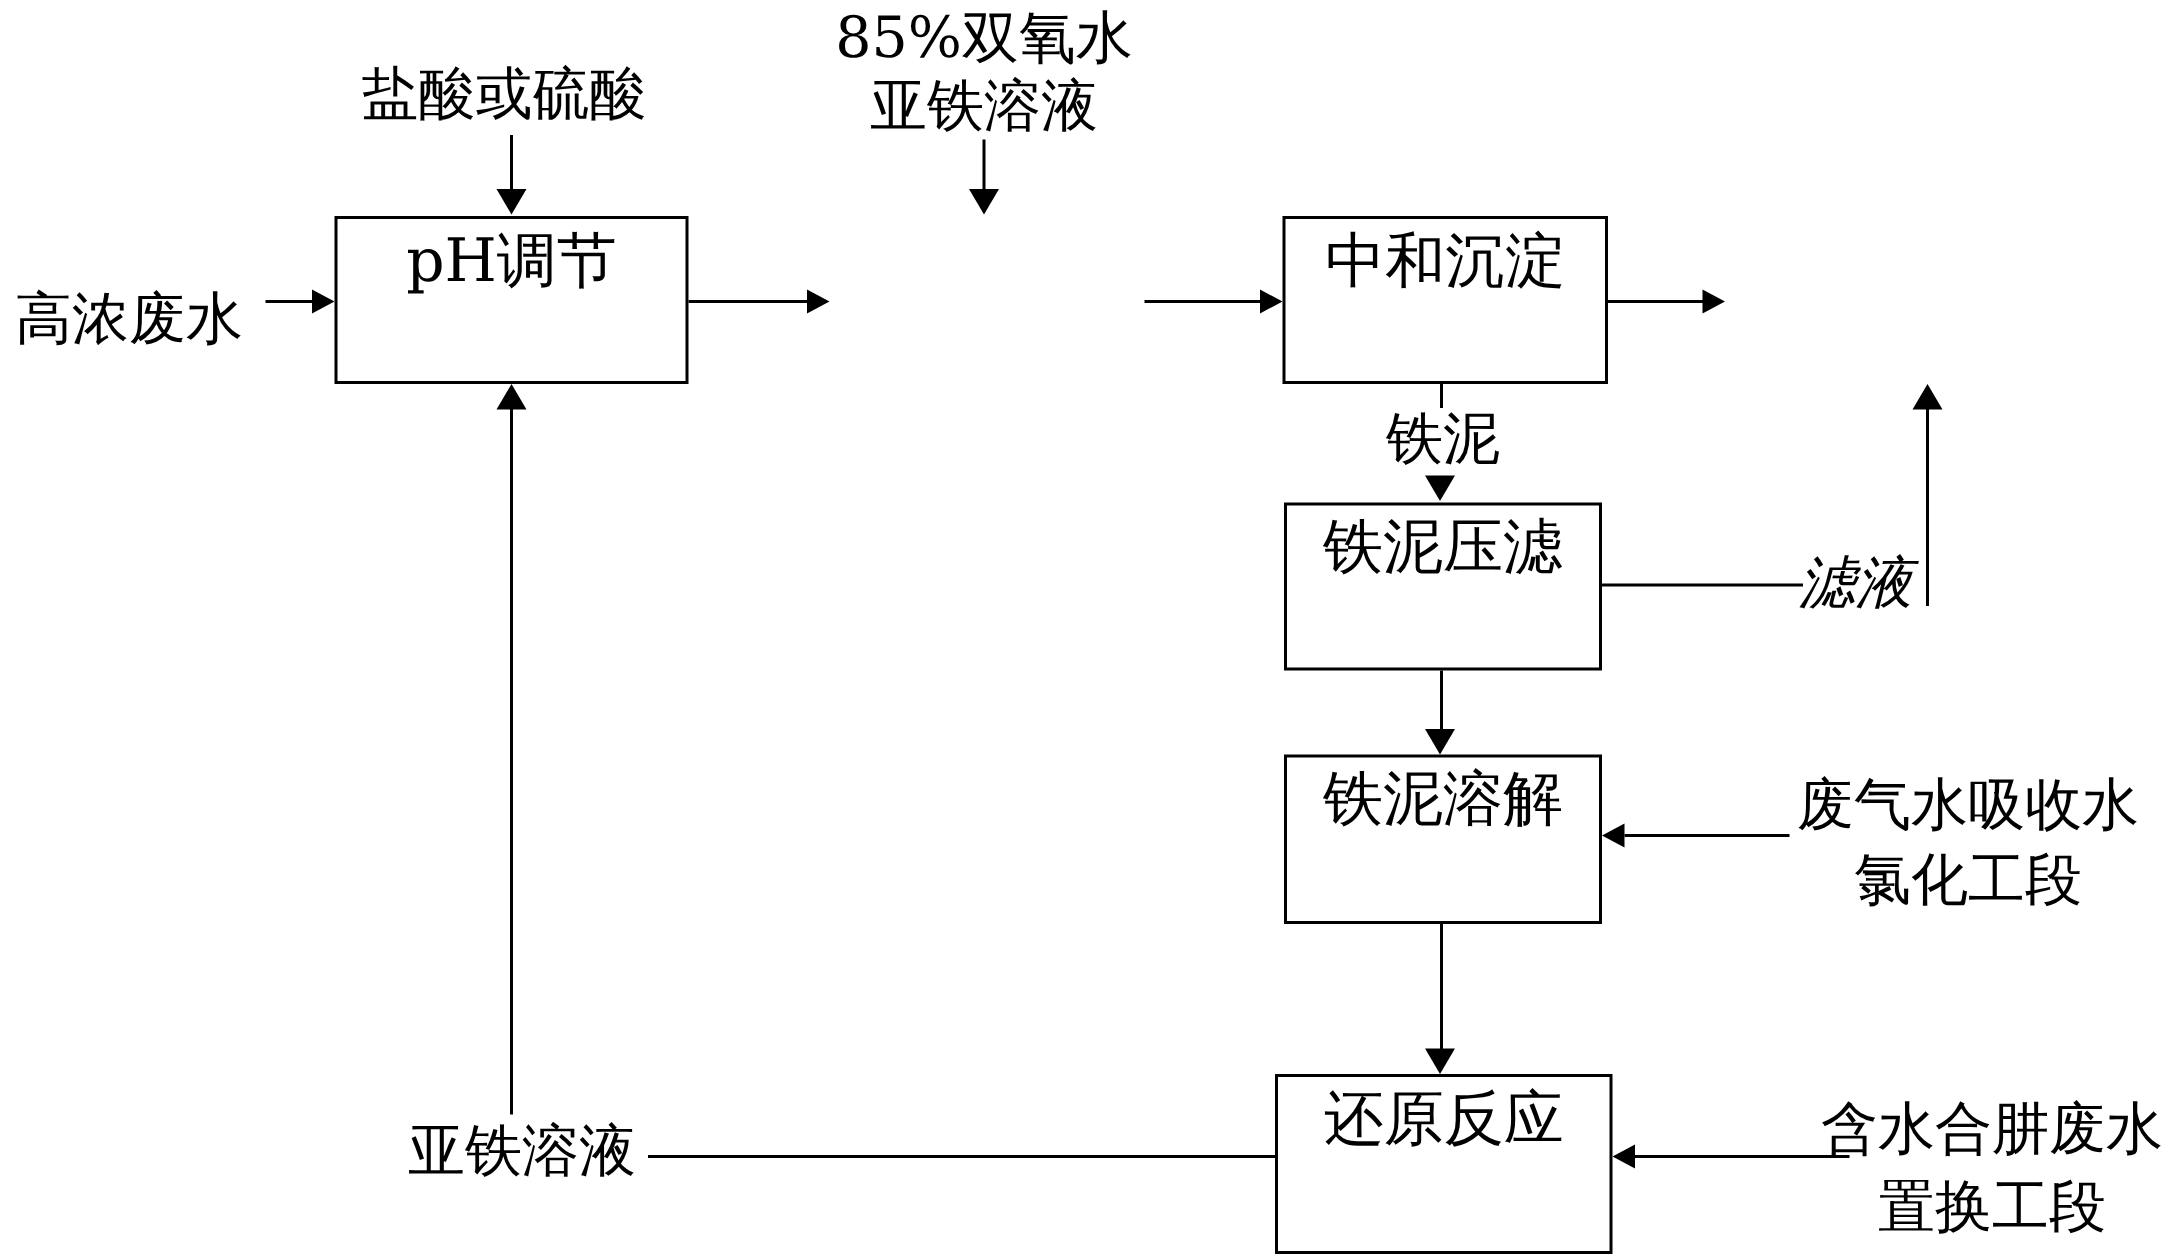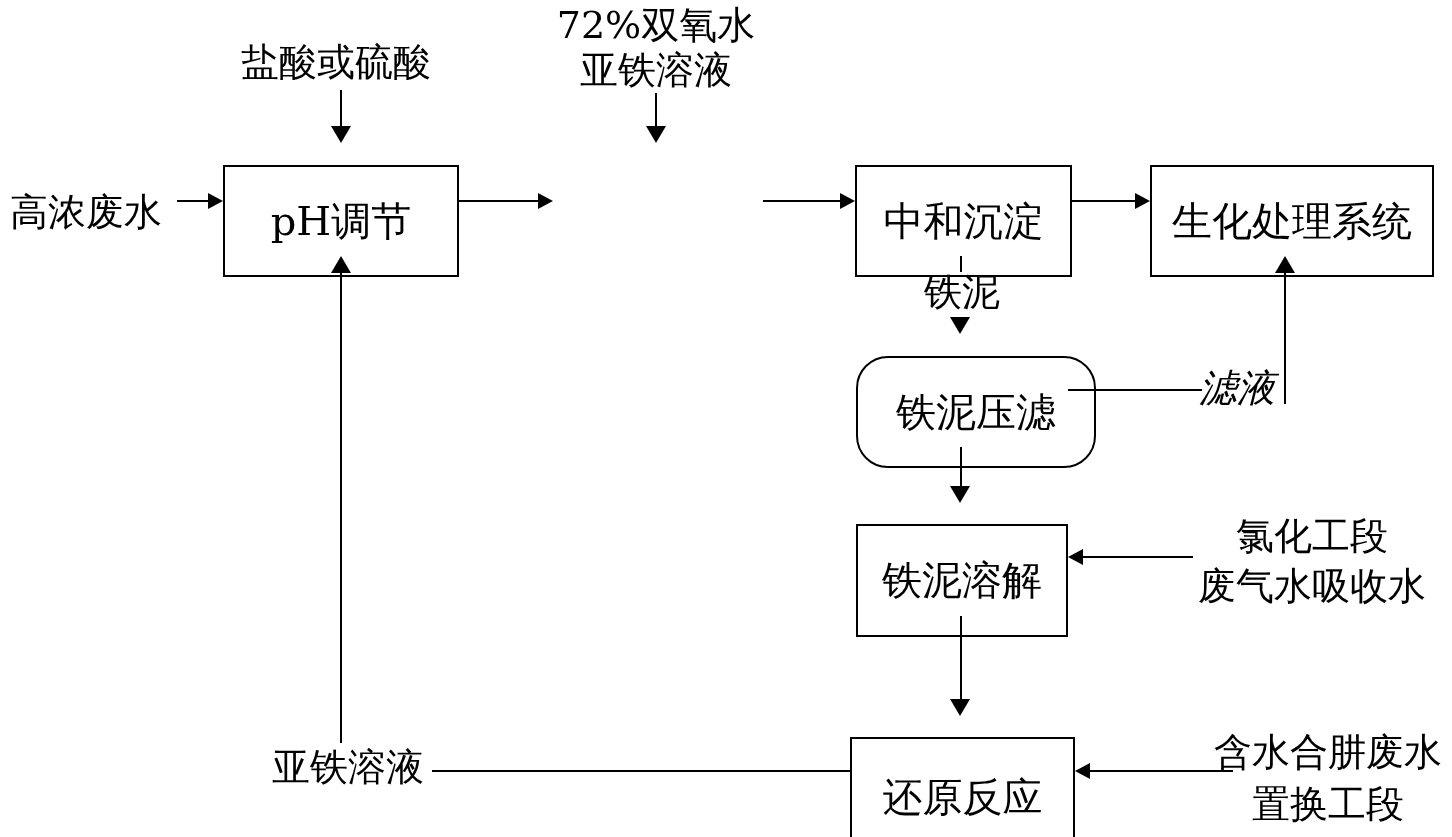--- a/index.html
+++ b/index.html
@@ -16,25 +16,24 @@
     font-family:"DejaVu Serif","Liberation Serif",serif;
     color:var(--text);
     overflow:hidden;
   }
   .box{
     position:absolute;
     box-sizing:border-box;
     border:2px solid var(--line);
     background:var(--bg);
     display:flex;
-    align-items:center;
+    align-items:flex-start;
     justify-content:center;
     font-size:40px;
     white-space:nowrap;
-    margin-top:21px;
   }
   .lbl{
     position:absolute;
     font-size:38px;
     text-align:center;
     white-space:nowrap;
     line-height:1.1;
   }
   .lbl .ln{display:block;}
   .hline{position:absolute;height:2px;background:var(--line);}
@@ -49,44 +48,41 @@
 <body>
 
 <div id="diagram">
 
   <div class="box" style="left:223px;top:144px;width:236px;height:112px;">
     <span>pH调节</span>
   </div>
   <div class="box" style="left:855px;top:144px;width:217px;height:112px;">
     <span>中和沉淀</span>
   </div>
-  <div class="box" style="left:1150px;top:144px;width:284px;height:112px;">
-    <span>生化处理系统</span>
-  </div>
-  <div class="box" style="left:856px;top:335px;width:240px;height:112px;border-radius:32px;">
+  <div class="box" style="left:856px;top:335px;width:212px;height:112px;">
     <span>铁泥压滤</span>
   </div>
   <div class="box" style="left:856px;top:503px;width:212px;height:113px;">
     <span>铁泥溶解</span>
   </div>
   <div class="box" style="left:850px;top:716px;width:225px;height:120px;">
     <span>还原反应</span>
   </div>
 
   <div class="lbl" style="left:4px;top:192px;width:164px;">高浓废水</div>
   <div class="lbl" style="left:236px;top:42px;width:200px;">盐酸或硫酸</div>
   <div class="lbl" style="left:544px;top:3px;width:224px;line-height:45px;">
-    <span class="ln">72%双氧水</span>
+    <span class="ln">85%双氧水</span>
     <span class="ln">亚铁溶液</span>
   </div>
   <div class="lbl" style="left:912px;top:272px;width:100px;">铁泥</div>
   <div class="lbl" style="left:1194px;top:368px;width:86px;font-style:italic;">滤液</div>
   <div class="lbl" style="left:1188px;top:511px;width:248px;line-height:50px;">
+    <span class="ln">废气水吸收水</span>
     <span class="ln">氯化工段</span>
-    <span class="ln">废气水吸收水</span>
   </div>
   <div class="lbl" style="left:1206px;top:726px;width:244px;line-height:52px;">
     <span class="ln">含水合肼废水</span>
     <span class="ln">置换工段</span>
   </div>
   <div class="lbl" style="left:266px;top:747px;width:164px;">亚铁溶液</div>
 
   <div class="hline" style="left:177px;top:200px;width:32px;"></div>
   <div class="ah ah-right" style="left:208px;top:193px;"></div>
 

